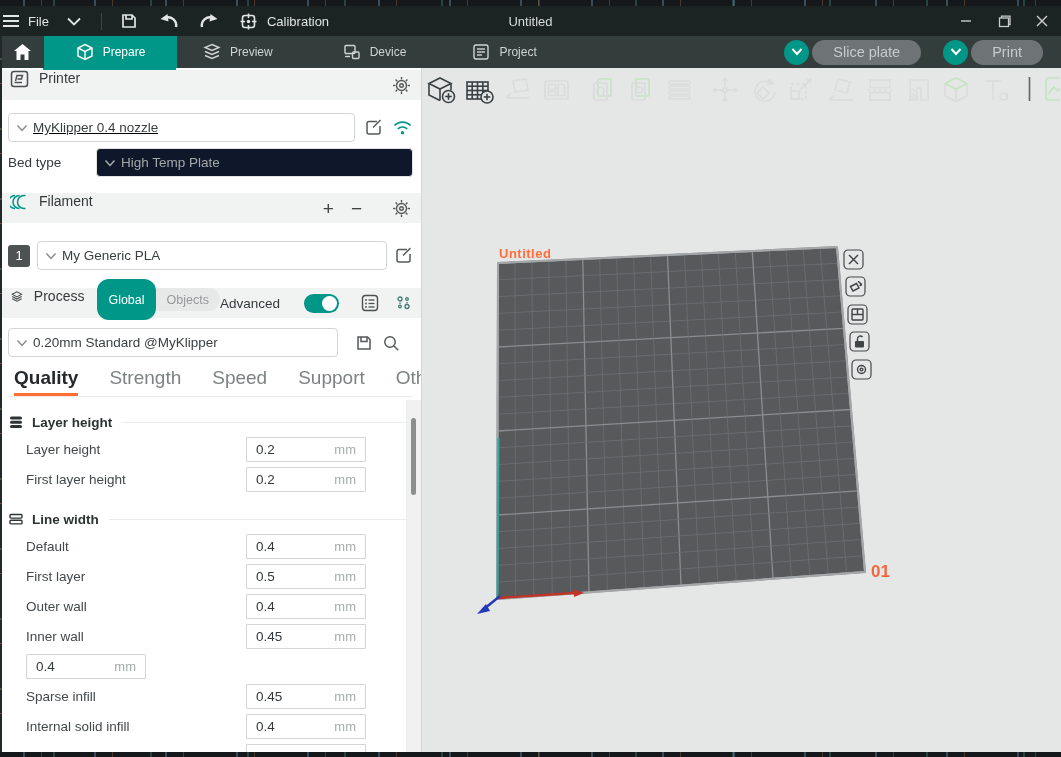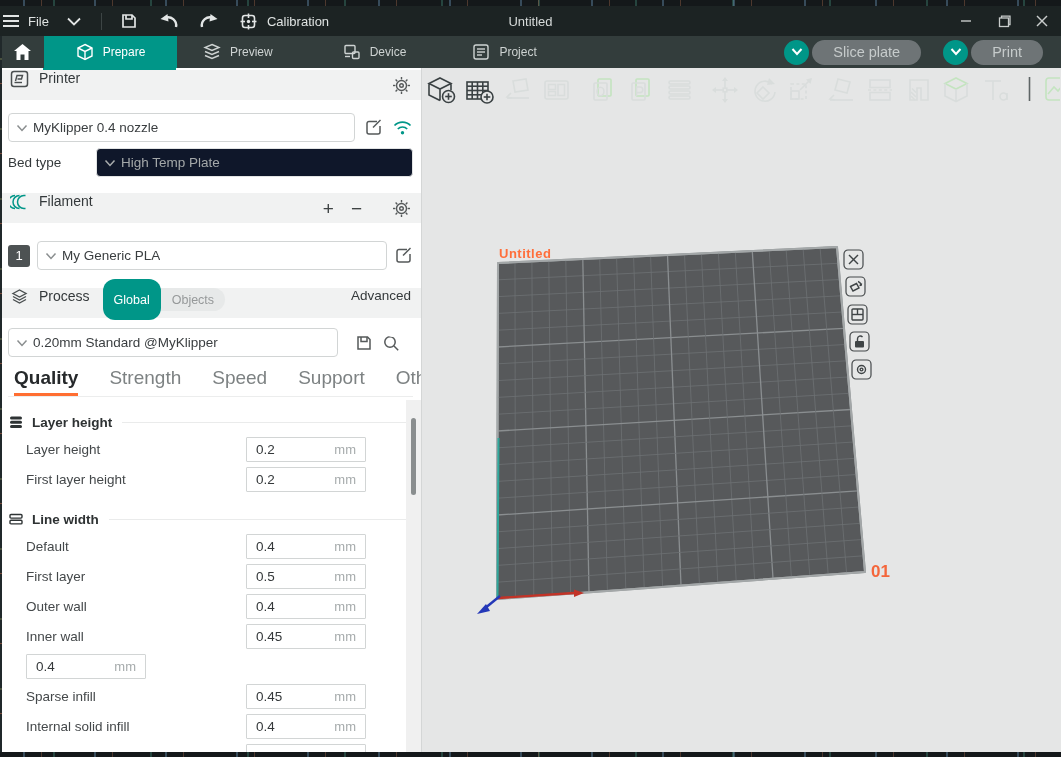--- a/index.html
+++ b/index.html
@@ -256,21 +256,21 @@
                 <line x1="3.6" y1="3.6" x2="5.2" y2="5.2"></line>
                 <line x1="13.8" y1="13.8" x2="15.4" y2="15.4"></line>
                 <line x1="3.6" y1="15.4" x2="5.2" y2="13.8"></line>
                 <line x1="13.8" y1="5.2" x2="15.4" y2="3.6"></line>
               </g>
             </g>
           </svg>
       </span>
     </div>
 
-    <div class="row" style="margin-top:13px; gap:9px;">
+    <div class="row" style="margin-top:13px; gap:9px;text-decoration:underline;">
       <div class="combo" style="flex:1;">
         <svg width="12" height="8" viewBox="0 0 12 8">
             <polyline points="1.5,1.5 6,6.5 10.5,1.5" fill="none" stroke="#8A8E8F" stroke-width="1.5"></polyline>
           </svg>
         <span class="cmb-text">MyKlipper 0.4 nozzle</span>
       </div>
       <svg width="19" height="19" viewBox="0 0 19 19">
           <path d="M13 3.5 H5 a2 2 0 0 0 -2 2 V14 a2 2 0 0 0 2 2 h9 a2 2 0 0 0 2 -2 V8" fill="none" stroke="#55595A" stroke-width="1.5"></path>
           <line x1="9" y1="9.5" x2="16.5" y2="2" stroke="#55595A" stroke-width="1.5"></line>
         </svg>
@@ -346,21 +346,21 @@
             <path d="M3 5.5 L9.5 2 L16 5.5 L9.5 9 Z"></path>
             <path d="M3 8.5 L9.5 12 L16 8.5"></path>
             <path d="M3 11.5 L9.5 15 L16 11.5"></path>
           </g>
         </svg>
       <span class="sh-label">Process</span>
       <span class="seg-pill">
         <span class="seg active">Global</span>
         <span class="seg">Objects</span>
       </span>
-      <span class="hdr-actions" style="flex-direction:column;">
+      <span class="hdr-actions" style="">
         <span class="adv-label">Advanced</span>
         <span class="switch">
             <span class="knob"></span>
           </span>
         <svg width="18" height="18" viewBox="0 0 18 18" style="margin-left:5px;">
             <rect x="1.5" y="1.5" width="15" height="15" rx="3" fill="none" stroke="#4A4F50" stroke-width="1.4"></rect>
             <circle cx="5" cy="6" r="0.9" fill="#4A4F50"></circle>
             <circle cx="5" cy="9.5" r="0.9" fill="#4A4F50"></circle>
             <circle cx="5" cy="13" r="0.9" fill="#4A4F50"></circle>
             <line x1="7.5" y1="6" x2="13.5" y2="6" stroke="#4A4F50" stroke-width="1.3"></line>

